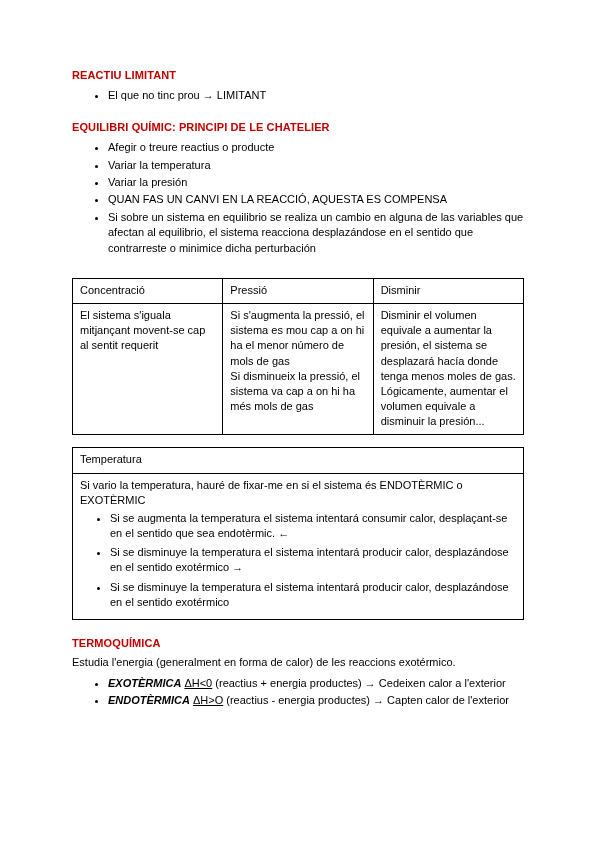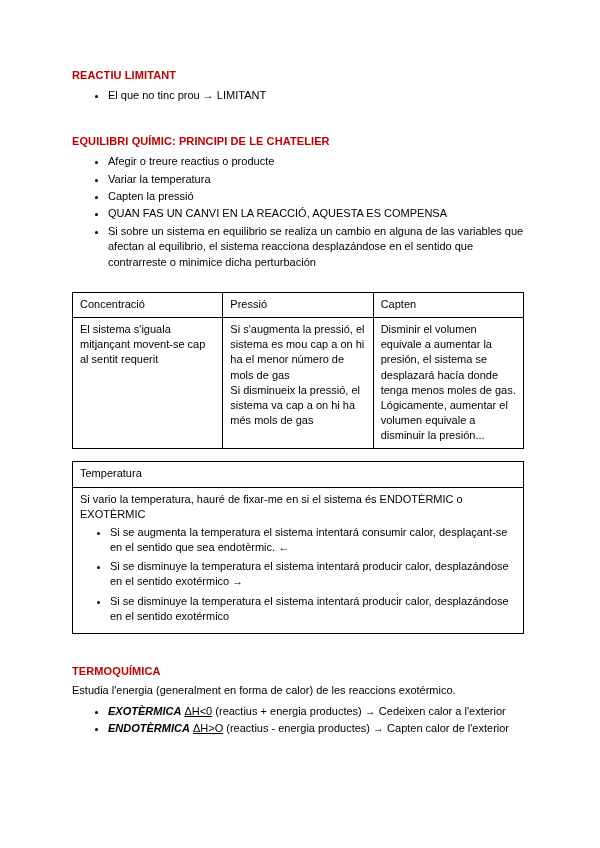--- a/index.html
+++ b/index.html
@@ -19,21 +19,21 @@
     font-size: 11px;
     line-height: 1.4;
   }
   .heading {
     font-size: 11px;
     font-weight: bold;
     color: #c00000;
     margin: 0;
     letter-spacing: 0.1px;
   }
-  .gap-lg { margin-top: 30px; }
+  .gap-lg { margin-top: 16px; }
   .bullets {
     margin: 5px 0 0 0;
     padding-left: 36px;
     list-style-type: disc;
   }
   .bullets li { margin: 0 0 2px 0; }
   .tbl {
     border-collapse: collapse;
     width: 100%;
     margin-top: 22px;
@@ -64,31 +64,31 @@
 
   <h2 class="heading">REACTIU LIMITANT</h2>
   <ul class="bullets">
     <li>El que no tinc prou → LIMITANT</li>
   </ul>
 
   <h2 class="heading gap-lg">EQUILIBRI QUÍMIC: PRINCIPI DE LE CHATELIER</h2>
   <ul class="bullets">
     <li>Afegir o treure reactius o producte</li>
     <li>Variar la temperatura</li>
-    <li>Capten la pressió</li>
+    <li>Variar la presión</li>
     <li>QUAN FAS UN CANVI EN LA REACCIÓ, AQUESTA ES COMPENSA</li>
     <li>Si sobre un sistema en equilibrio se realiza un cambio en alguna de las variables que afectan al equilibrio, el sistema reacciona desplazándose en el sentido que contrarreste o minimice dicha perturbación</li>
   </ul>
 
   <table class="tbl tbl1">
     <tbody>
         <tr>
       <th>Concentració</th>
       <th>Pressió</th>
-      <th>Capten</th>
+      <th>Disminir</th>
     </tr>
     <tr>
       <td>
         <div class="cell-par">El sistema s'iguala mitjançant movent-se cap al sentit requerit</div>
       </td>
       <td>
         <div class="cell-par">Si s'augmenta la pressió, el sistema es mou cap a on hi ha el menor número de mols de gas</div>
         <div class="cell-par">Si disminueix la pressió, el sistema va cap a on hi ha més mols de gas</div>
       </td>
       <td>

